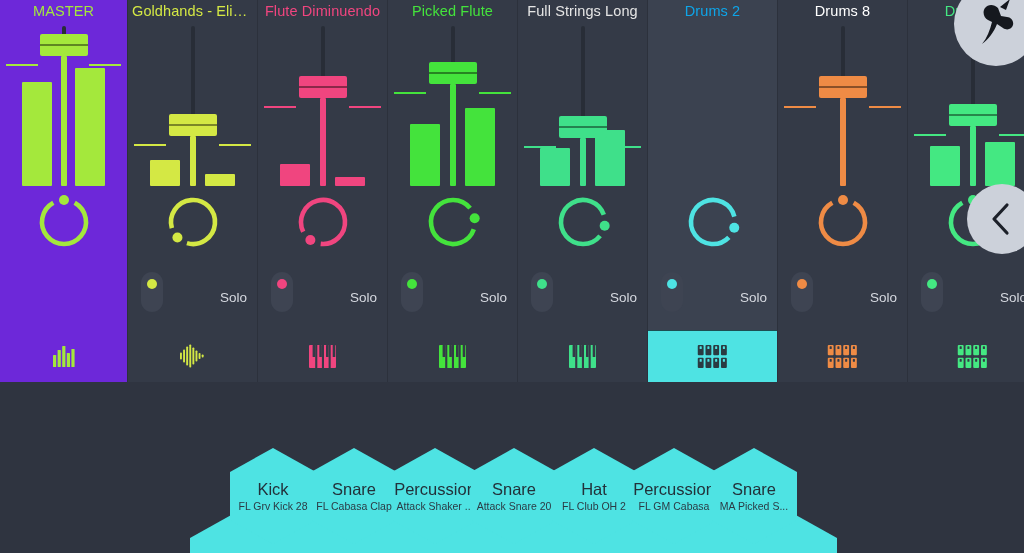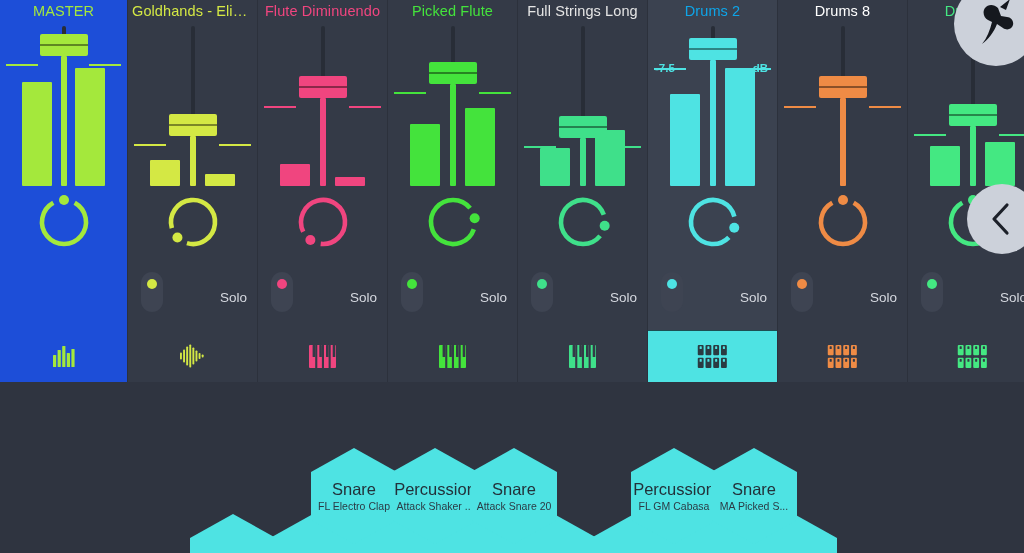--- a/index.html
+++ b/index.html
@@ -18,21 +18,21 @@
     display: flex;
     background: #343a47;
   }
   .channel {
     position: relative;
     width: 130px; height: 382px;
     background: #343a47;
     border-right: 1px solid #2c313c;
     flex: 0 0 130px;
   }
-  .channel.master { background: #1d4ed8; width: 128px; flex: 0 0 128px; padding-left: 40px; }
+  .channel.master { background: #6d28d9; width: 128px; flex: 0 0 128px; padding-left: 40px; }
   .channel.selected-bg { background: #3b4250; }
 
   .ch-title {
     position: absolute; top: 3px; left: 0; width: 100%;
     text-align: center;
     font-size: 14.5px;
     letter-spacing: .1px;
     white-space: nowrap;
     overflow: hidden;
     text-overflow: ellipsis;
@@ -314,31 +314,20 @@
               <rect x="3.6" y="0" width="2.6" height="12" fill="#343a47" rx="0.5"></rect>
               <rect x="10.3" y="0" width="2.6" height="12" fill="#343a47" rx="0.5"></rect>
               <rect x="17" y="0" width="2.6" height="12" fill="#343a47" rx="0.5"></rect>
               <rect x="23.7" y="0" width="2.6" height="12" fill="#343a47" rx="0.5"></rect>
             </svg>
           </span>
            </div>
       </div>
       <div class="channel selected-bg">
         <div class="ch-title" style="color:#0ea5e9">Drums 2</div>
-        <div class="strip">
-          <div class="fader-track"></div>
-          <div class="fader-stem" style="top:34px;height:126px;background:#4ee3e3"></div>
-          <div class="meter l" style="height:92px;background:#4ee3e3"></div>
-          <div class="meter r" style="height:118px;background:#4ee3e3"></div>
-          <div class="tick l" style="top:42px;background:#4ee3e3"></div>
-          <div class="tick r" style="top:42px;background:#4ee3e3"></div>
-          <div class="fader-cap" style="top:12px;background:#4ee3e3"></div>
-          <div class="db-left" style="top:36px;color:#4ee3e3">-7.5</div>
-          <div class="db-right" style="top:36px;color:#4ee3e3">dB</div>
-        </div>
         <div class="knob">
           <svg width="60" height="60" viewBox="0 0 60 60">
     <path d="M 45.83 45.28 A 22 22 0 1 1 51.35 24.68" fill="none" stroke="#4ee3e3" stroke-width="4.6" stroke-linecap="butt"></path>
     <circle cx="51.25" cy="35.69" r="5" fill="#4ee3e3"></circle>
   </svg>
         </div>
         <div class="mute">
                <div class="dot" style="background:#4ee3e3"></div>
              </div>
         <div class="solo-label">Solo</div>
@@ -466,31 +455,39 @@
 
   <div class="hexwrap" id="hexwrap">
       <div class="hex" style="left: 190px; top: 74px;"></div>
       <div class="hex" style="left: 270px; top: 74px;"></div>
       <div class="hex" style="left: 351px; top: 74px;"></div>
       <div class="hex" style="left: 431px; top: 74px;"></div>
       <div class="hex" style="left: 511px; top: 74px;"></div>
       <div class="hex" style="left: 591px; top: 74px;"></div>
       <div class="hex" style="left: 671px; top: 74px;"></div>
       <div class="hex" style="left: 751px; top: 74px;"></div>
+      <div class="hex" style="left: 230px; top: 8px;">
+        <div class="h-name">Kick</div>
+                 <div class="h-sub">FL Grv Kick 28</div>
+      </div>
       <div class="hex" style="left: 311px; top: 8px;">
         <div class="h-name">Snare</div>
-                 <div class="h-sub">FL Electro Clap</div>
+                 <div class="h-sub">FL Cabasa Clap</div>
       </div>
       <div class="hex" style="left: 392px; top: 8px;">
         <div class="h-name">Percussion</div>
                  <div class="h-sub">Attack Shaker ...</div>
       </div>
       <div class="hex" style="left: 471px; top: 8px;">
         <div class="h-name">Snare</div>
                  <div class="h-sub">Attack Snare 20</div>
+      </div>
+      <div class="hex" style="left: 551px; top: 8px;">
+        <div class="h-name">Hat</div>
+                 <div class="h-sub">FL Club OH 2</div>
       </div>
       <div class="hex" style="left: 631px; top: 8px;">
         <div class="h-name">Percussion</div>
                  <div class="h-sub">FL GM Cabasa</div>
       </div>
       <div class="hex" style="left: 711px; top: 8px;">
         <div class="h-name">Snare</div>
                  <div class="h-sub">MA Picked S...</div>
       </div>
     </div>

